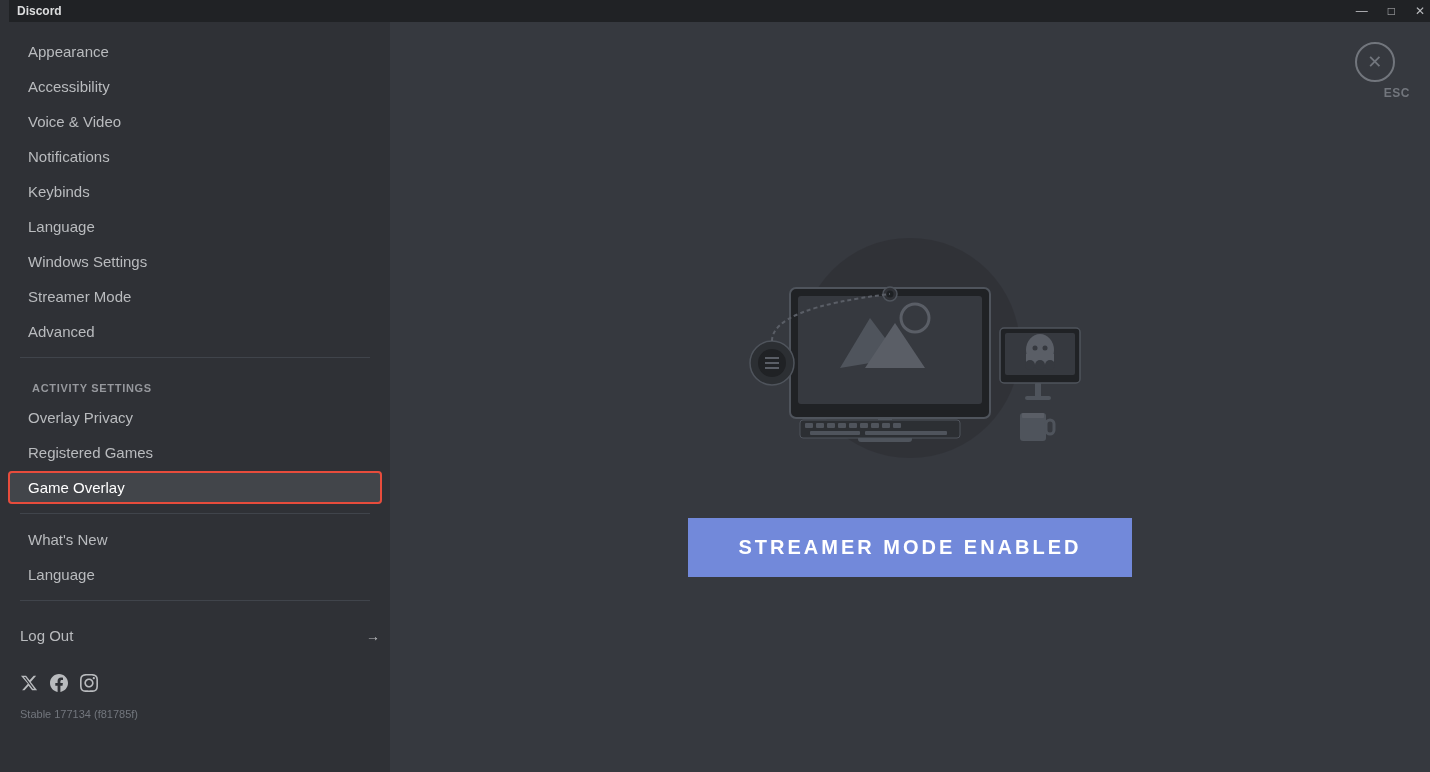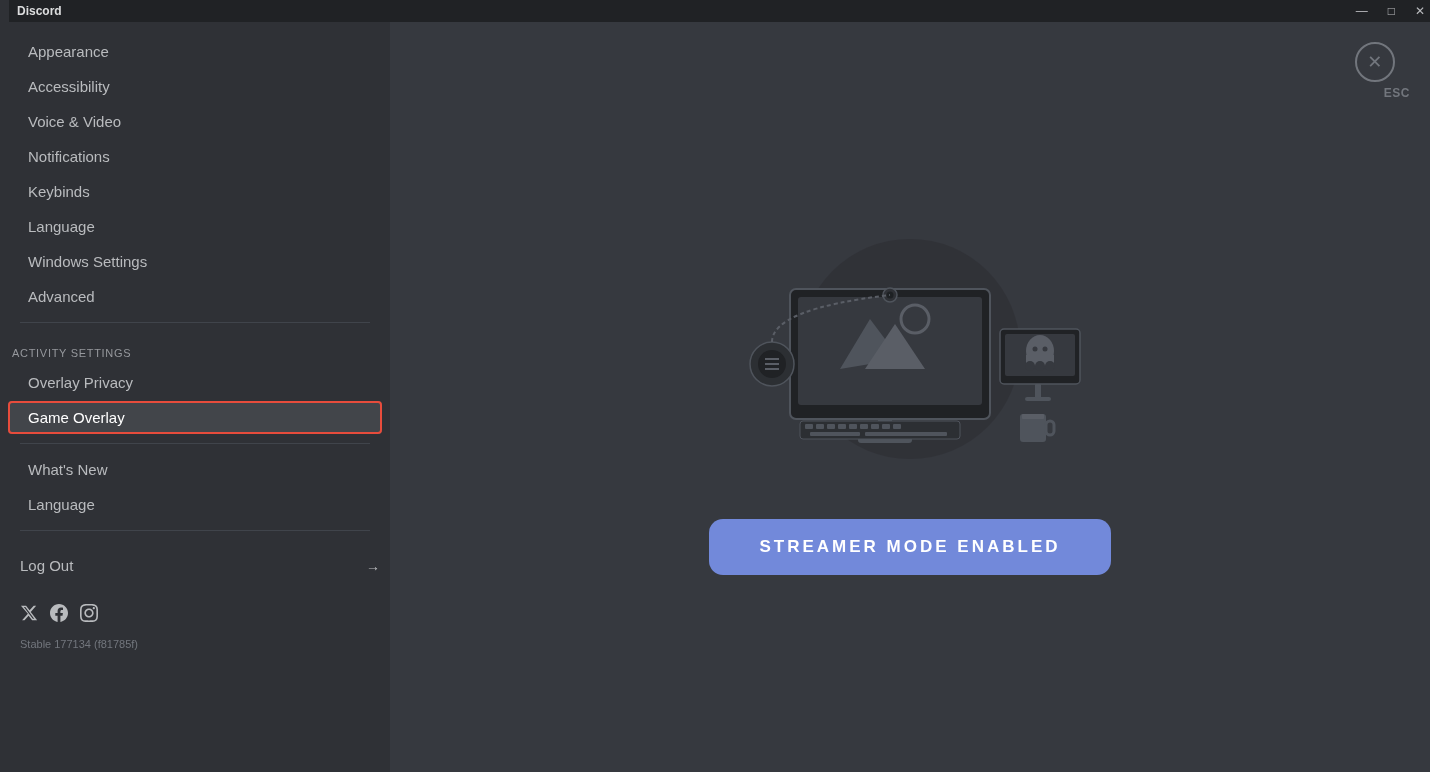--- a/index.html
+++ b/index.html
@@ -64,25 +64,25 @@
       display: flex;
       flex-direction: column;
     }
 
     .sidebar::-webkit-scrollbar { width: 4px; }
     .sidebar::-webkit-scrollbar-track { background: transparent; }
     .sidebar::-webkit-scrollbar-thumb { background: #202225; border-radius: 2px; }
 
     .sidebar-section-label {
       font-size: 11px;
-      font-weight: 400;
+      font-weight: 700;
       color: #96989d;
       letter-spacing: 0.7px;
       text-transform: uppercase;
-      padding: 16px 20px 4px 12px;
+      padding: 16px 20px 4px 32px;
       margin-bottom: 2px;
     }
 
     .sidebar-item {
       display: flex;
       align-items: center;
       padding: 8px 10px 8px 20px;
       font-size: 15px;
       color: #b9bbbe;
       cursor: pointer;
@@ -182,26 +182,26 @@
       color: #72767d;
       font-weight: 600;
       letter-spacing: 0.5px;
       margin-left: 44px;
     }
 
     .streamer-badge {
       display: inline-block;
       background: #7289da;
       color: #ffffff;
-      font-size: 17px;
+      font-size: 20px;
       font-weight: 800;
       letter-spacing: 3px;
       text-transform: uppercase;
       padding: 18px 50px;
-      border-radius: 14px;
+      border-radius: 0;
       cursor: pointer;
     }
 
     
     .illustration-container {
       display: flex;
       align-items: center;
       justify-content: center;
     }
   </style>
@@ -236,29 +236,35 @@
     <div class="sidebar-item">
       <span>Keybinds</span>
     </div>
     <div class="sidebar-item">
       <span>Language</span>
     </div>
     <div class="sidebar-item">
       <span>Windows Settings</span>
     </div>
     <div class="sidebar-item">
+      <span>Streamer Mode</span>
+    </div>
+    <div class="sidebar-item">
       <span>Advanced</span>
     </div>
 
     <div class="sidebar-divider"></div>
 
     <div class="sidebar-section-label">Activity Settings</div>
 
     <div class="sidebar-item">
       <span>Overlay Privacy</span>
+    </div>
+    <div class="sidebar-item">
+      <span>Registered Games</span>
     </div>
     <div class="sidebar-item selected-outline">
       <span>Game Overlay</span>
     </div>
 
     <div class="sidebar-divider"></div>
 
     <div class="sidebar-item">
       <span>What's New</span>
     </div>

